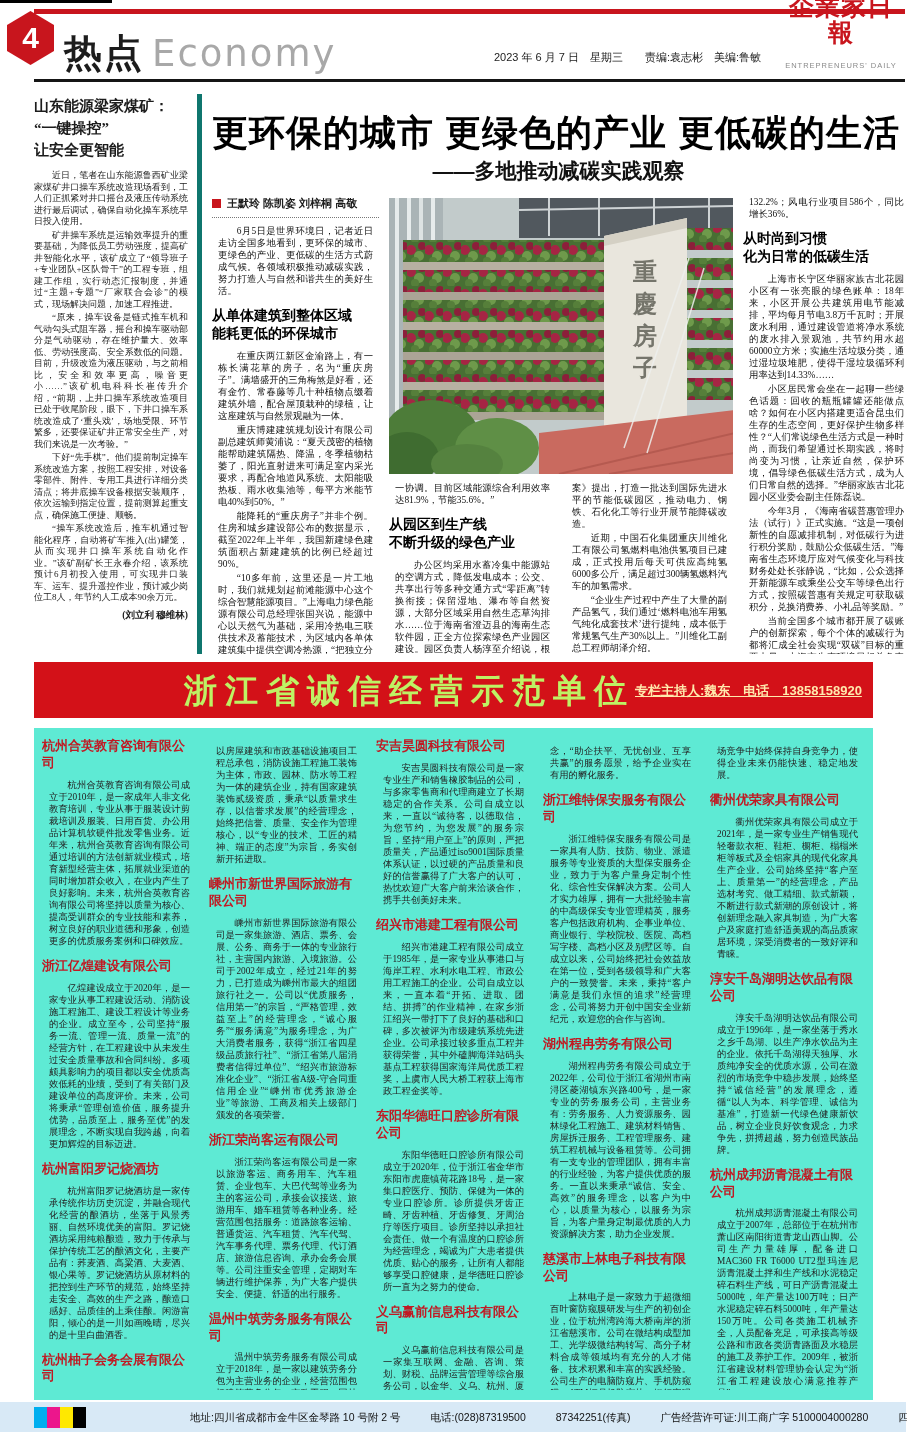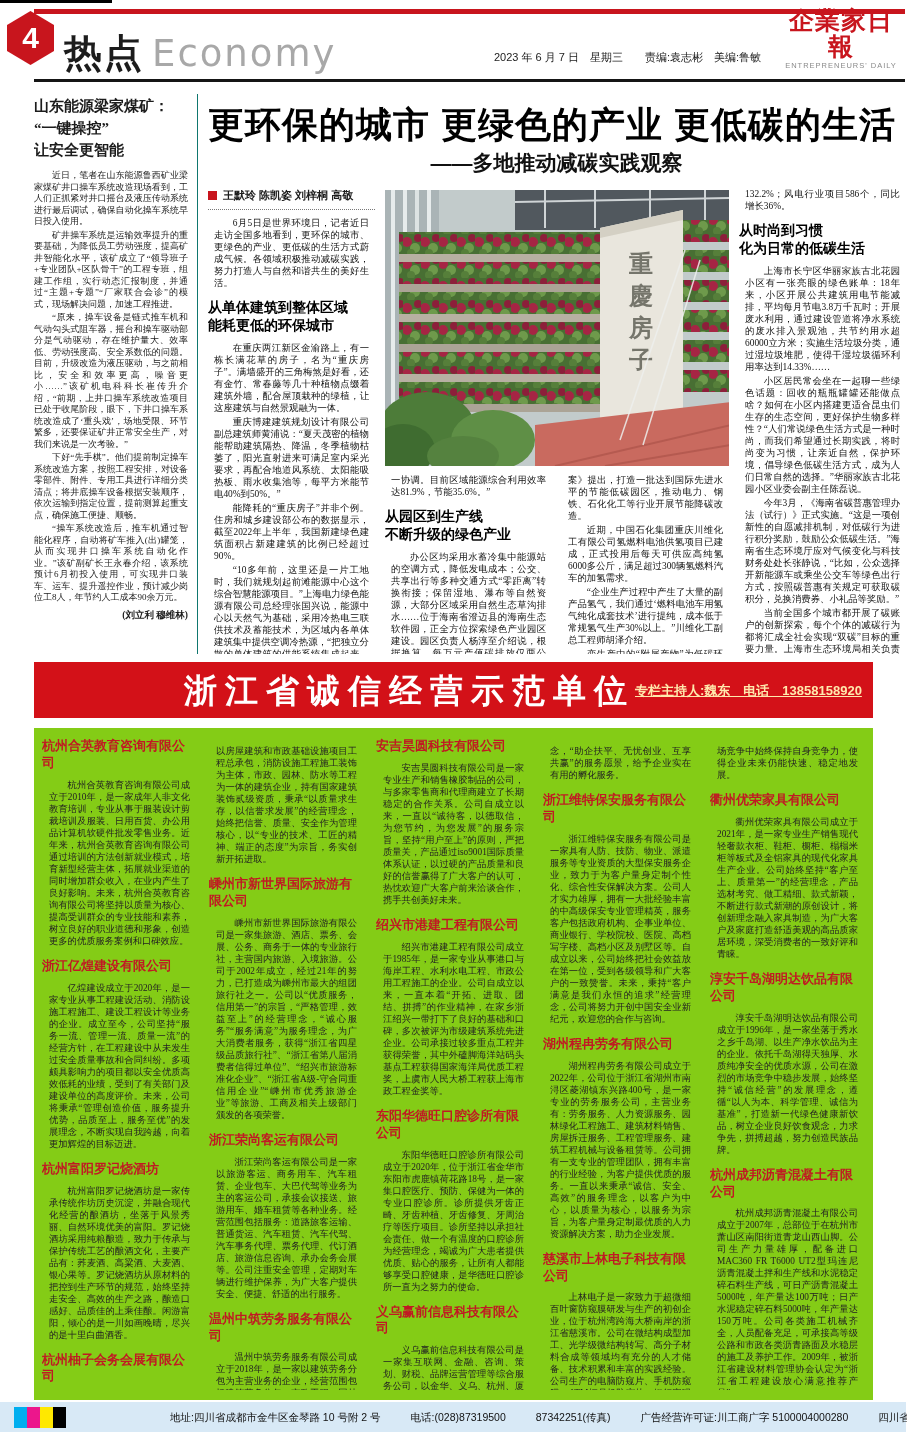--- a/index.html
+++ b/index.html
@@ -14,64 +14,64 @@
   .badge{position:absolute;left:-27px;top:-3px;width:47px;height:54px;background:#c8151d;
          clip-path:polygon(50% 0,100% 26%,100% 74%,50% 100%,0 74%,0 26%);
          color:#fff;font:900 30px "Liberation Sans",sans-serif;
          display:flex;align-items:center;justify-content:center;}
   .sec-cn{font:900 38px/1 "Liberation Sans",sans-serif;margin-left:30px;letter-spacing:2px;}
   .sec-en{font:400 37px/1 "DejaVu Sans",sans-serif;color:#a8a8a8;margin-left:8px;letter-spacing:2px;}
   .dateline{margin-left:auto;font:11px/1 "Liberation Sans",sans-serif;color:#222;
             padding-bottom:9px;white-space:nowrap;}
   .logo{text-align:center;margin-left:16px;padding-bottom:1px;width:128px;}
   .logo-cn{font:900 25px/1.05 "Liberation Serif",serif;color:#c8151d;letter-spacing:1px;}
-  .logo-en{font:7.5px/1.4 "Liberation Sans",sans-serif;color:#8a8a8a;letter-spacing:1px;}
+  .logo-en{font:7.5px/1.4 "Liberation Sans",sans-serif;color:#8a8a8a;letter-spacing:1px;margin-top:14px;}
   .mast-rule{height:3px;background:#151515;margin-top:7px;}
 
   
   .top{display:flex;padding:6px 2px 0 34px;height:566px;box-sizing:border-box;}
-  .left-art{width:154px;flex:none;border-right:1px solid #0f766e;padding-right:9px;overflow:hidden;}
+  .left-art{width:154px;flex:none;border-right:5px solid #0f766e;padding-right:9px;overflow:hidden;}
   .left-title{font:700 15px/1.45 "Liberation Serif",serif;margin:2px 0 9px;}
   .para-s{font:9px/11.5px "Liberation Serif",serif;text-align:justify;text-indent:2em;margin:0 0 2px;}
   .left-sign{text-align:right;font:700 9.5px "Liberation Serif",serif;margin-top:5px;}
 
   .main-art{flex:1;padding-left:10px;overflow:hidden;}
-  .headline{font:900 36px/1.15 "Liberation Sans",sans-serif;letter-spacing:1px;margin:10px 0 3px;
+  .headline{font:900 36px/1.15 "Liberation Sans",sans-serif;letter-spacing:1px;margin:18px 0 3px;
             white-space:nowrap;color:#000;}
   .subhead{font:600 21px/1.2 "Liberation Sans",sans-serif;text-align:center;margin:5px 0 12px;color:#111;}
   .cols{display:flex;gap:10px;position:relative;height:470px;}
   .col{width:167px;flex:none;overflow:hidden;}
   .col.pad{padding-top:286px;box-sizing:border-box;height:470px;}
   .byline{display:flex;align-items:center;gap:6px;font:700 11px "Liberation Sans",sans-serif;
           border-bottom:1px dotted #777;padding-bottom:6px;margin-bottom:7px;}
   .byline .sq{width:9px;height:9px;background:#c8151d;flex:none;}
   .para{font:9.4px/12px "Liberation Serif",serif;text-align:justify;text-indent:2em;margin:0 6px 2px;color:#111;}
   .para.cont{text-indent:0;}
   .sec-head{font:800 14px/1.35 "Liberation Sans",sans-serif;margin:9px 0 7px;color:#000;}
   .photo{position:absolute;left:177px;top:2px;width:344px;height:276px;background:#c2cbcb;overflow:hidden;}
 
   
   .banner{margin:8px 34px 0;height:56px;background:#d31118;display:flex;align-items:center;
           padding:0 12px;box-sizing:border-box;}
-  .banner-title{font:900 33px/1 "Liberation Sans",sans-serif;color:#ffffff;letter-spacing:8px;
+  .banner-title{font:900 33px/1 "Liberation Sans",sans-serif;color:#bef264;letter-spacing:8px;
                 margin-left:138px;white-space:nowrap;}
   .banner-host{margin-left:auto;font:700 13px/1 "Liberation Sans",sans-serif;color:#ffe9ad;white-space:nowrap;text-decoration:underline;}
 
   
-  .directory{margin:10px 34px 0;background:#84cc16;padding:10px 8px;display:flex;gap:12px;
+  .directory{margin:10px 34px 0;background:#5eead4;padding:10px 8px;display:flex;gap:12px;
              height:672px;box-sizing:border-box;}
   .dir-col{flex:1;overflow:hidden;}
   .dir-head{font:800 13px/1.3 "Liberation Serif",serif;color:#c01a23;margin:11px 0 4px;}
   .dir-head:first-child{margin-top:0;}
   .dir-body{font:9.3px/12px "Liberation Serif",serif;text-align:justify;text-indent:2em;margin:7px;color:#222;}
   .dir-cont{text-indent:0;}
 
   
   .footer{position:absolute;left:0;right:1px;bottom:14px;height:30px;background:#d8e9f6;
-          display:flex;align-items:center;padding:0 14px;}
+          display:flex;align-items:center;padding:0 34px;}
   .reg{display:flex;gap:0;}
   .reg span{width:13px;height:21px;display:block;}
   .footer-text{margin-left:104px;font:10.5px/1 "Liberation Sans",sans-serif;color:#111;
                display:flex;gap:30px;white-space:nowrap;}
 </style>
 </head>
 <body>
 
 <div class="page">
   <div class="crop-mark"></div>

